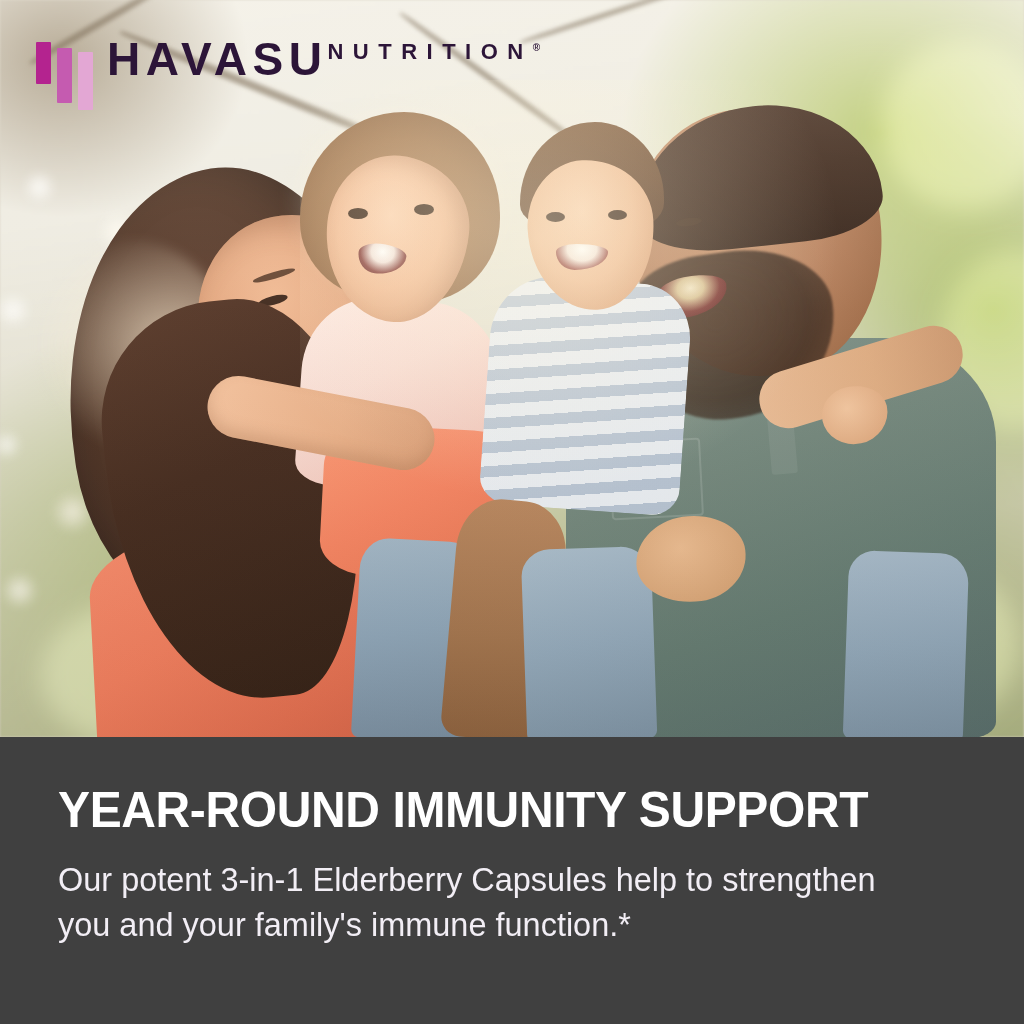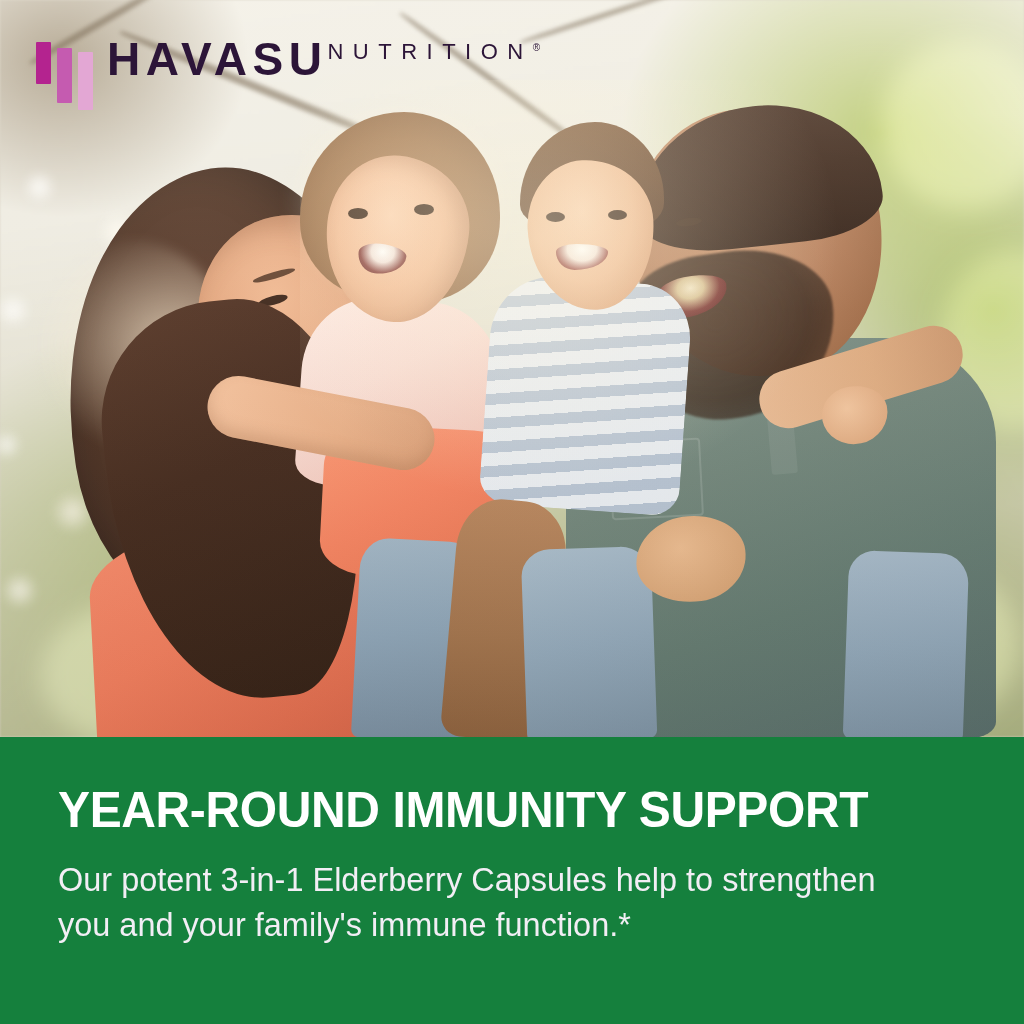--- a/index.html
+++ b/index.html
@@ -301,30 +301,30 @@
   .logo-bar{ width:15px; border-radius:1px; }
   .logo-bar.b1{ height:42px; }
   .logo-bar.b2{ height:55px; margin-top:6px; }
   .logo-bar.b3{ height:58px; margin-top:10px; }
   .logo-words{ display:flex; flex-direction:row; line-height:1; }
   .logo-havasu{
     font-size:46px; font-weight:700; letter-spacing:5.5px;
     color:#2c1538; font-family:"Liberation Sans", sans-serif;
   }
   .logo-nutrition{
-    font-size:22px; font-weight:400; letter-spacing:9.5px;
+    font-size:22px; font-weight:700; letter-spacing:9.5px;
     color:#2c1538; margin-top:5px; position:relative; white-space:nowrap;
   }
   .logo-reg{ font-size:10px; vertical-align:super; letter-spacing:0; }
 
   
   .banner{
     position:absolute; left:0; top:737px;
     width:1024px; height:287px;
-    background:#15803d;
+    background:#404040;
     padding:48px 58px 16px 58px;
   }
   .headline{
     color:#ffffff;
     font-family:"Liberation Sans", sans-serif;
     font-weight:700;
     font-size:50px;
     letter-spacing:-0.4px;
     line-height:1;
     transform:scaleX(.96);

